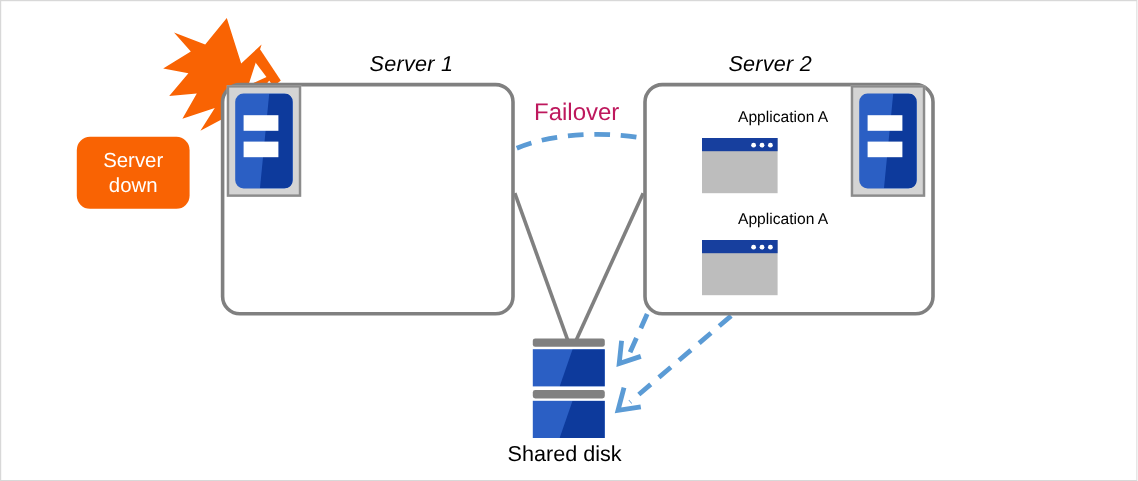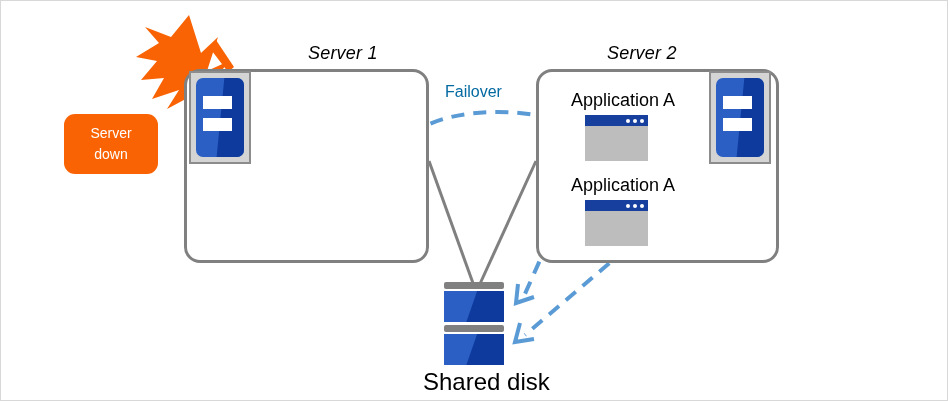--- a/index.html
+++ b/index.html
@@ -95,36 +95,37 @@
   
   #server-down-badge {
     position: absolute;
     left: 63px;
     top: 113px;
     width: 94px;
     height: 60px;
     background: #f96303;
     border-radius: 11px;
     color: #ffffff;
-    font-size: 14px;
+    font-size: 17px;
     line-height: 21px;
     text-align: center;
     display: flex;
     flex-direction: column;
     align-items: center;
     justify-content: center;
     z-index: 6;
   }
 
   
   .app-label {
     position: absolute;
-    font-size: 18px;
+    font-size: 13px;
     color: #000000;
     white-space: nowrap;
+    margin-left: 44px;
   }
   #app1-label { left: 570px; top: 89px; }
   #app2-label { left: 570px; top: 174px; }
 
   .app-window {
     position: absolute;
     width: 63px;
     height: 46px;
     background: #bdbdbd;
     z-index: 4;
@@ -146,22 +147,22 @@
     margin-left: 3px;
   }
   #app1-window { left: 584px; top: 114px; }
   #app2-window { left: 584px; top: 199px; }
 
   
   #failover-label {
     position: absolute;
     left: 444px;
     top: 82px;
-    font-size: 16px;
-    color: #0369a1;
+    font-size: 20px;
+    color: #be185d;
     white-space: nowrap;
     z-index: 6;
   }
 
   
   #shared-disk {
     position: absolute;
     left: 443px;
     top: 281px;
     width: 60px;
@@ -187,21 +188,21 @@
     width: 64%;
     background: #0d3a9c;
     clip-path: polygon(30% 0, 100% 0, 100% 100%, 2% 100%);
   }
   .disk-gap { height: 3px; }
 
   #shared-disk-label {
     position: absolute;
     left: 422px;
     top: 367px;
-    font-size: 24px;
+    font-size: 18px;
     color: #000000;
     white-space: nowrap;
   }
 </style>
 </head>
 <body>
 
 <div id="canvas">
 
   <svg id="vector-layer" viewBox="0 0 948 401">

